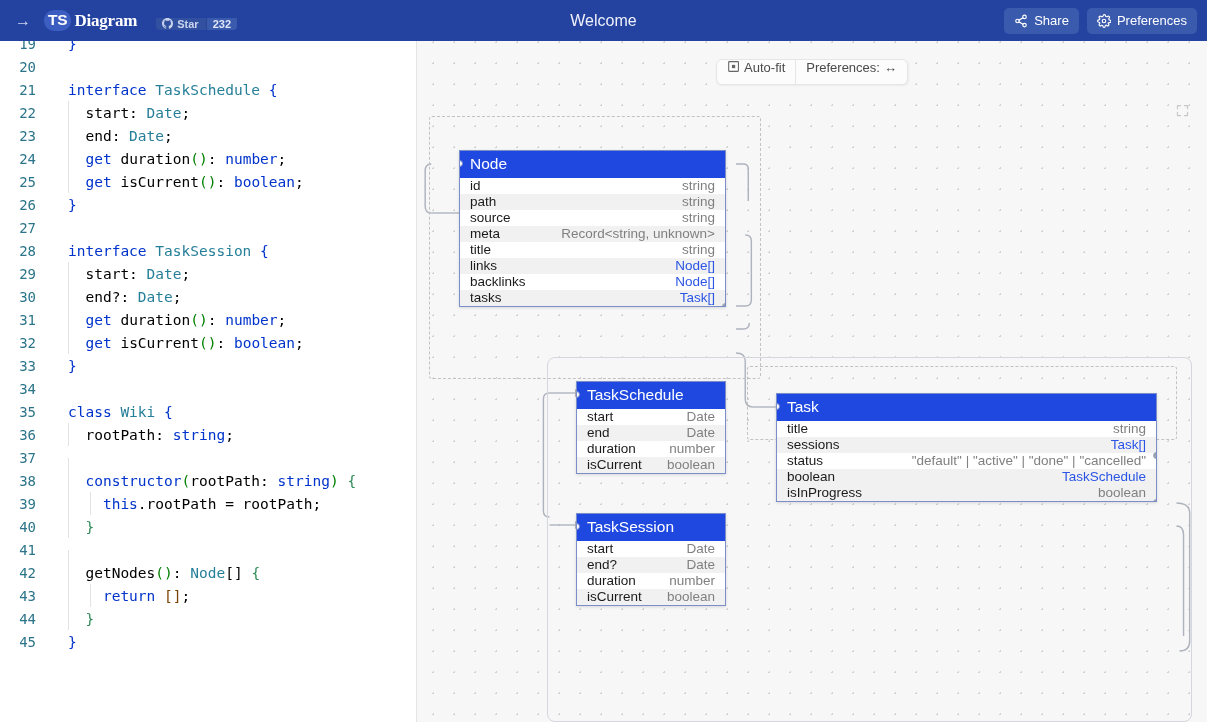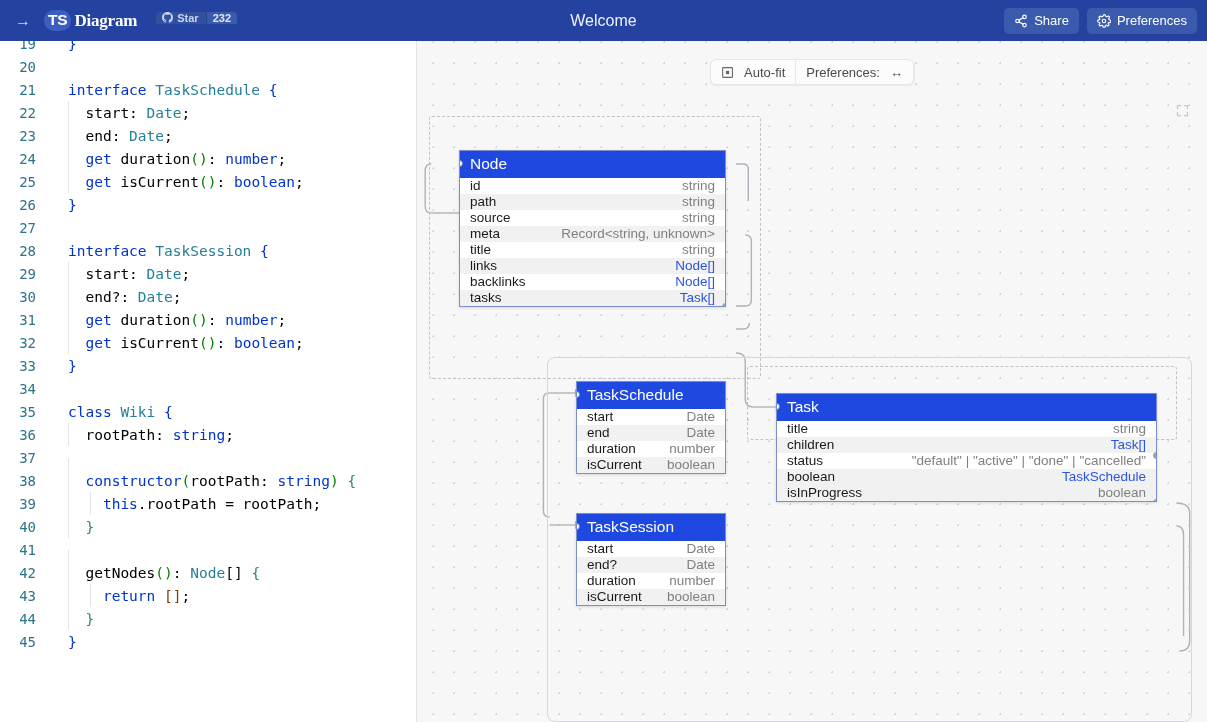--- a/index.html
+++ b/index.html
@@ -36,21 +36,21 @@
     padding: 2px 4px 3px 4px;
     border-radius: 10px;
     letter-spacing: -0.2px;
     line-height: 1;
   }
   .brand-name {
     font-weight: bold; font-size: 17px; color: #ffffff;
     margin-left: 3px; letter-spacing: -0.2px; font-family: Liberation Serif, serif;
   }
   .gh-badge {
-    display: flex; align-items: flex-start;
+    display: flex; align-items: flex-end;
     margin-left: 9px;
     border-radius: 4px;
     overflow: hidden;
     font-size: 11px;
     height: 18px;
   }
   .gh-star {
     background: #31509f;
     color: #c9d3ee;
     display: flex; align-items: center; gap: 4px;
@@ -157,21 +157,21 @@
     background: #fcfcfc;
     border: 1px solid #e6e6e6;
     border-radius: 6px;
     height: 26px;
     box-shadow: 0 1px 2px rgba(0,0,0,.05);
     overflow: hidden;
     z-index: 20;
     font-size: 13px;
   }
   .dt-btn {
-    display: flex; align-items: center; gap: 10px;
+    display: flex; gap: 4px;
     padding: 0 10px; color: #4a4a4a; cursor: pointer;
   }
   .dt-btn + .dt-btn { border-left: 1px solid #e6e6e6; }
   .expand-btn {
     position: absolute; top: 56px; right: 12px;
     width: 26px; height: 26px;
     display: flex; align-items: center; justify-content: center;
     color: #c8c8c8; cursor: pointer; z-index: 20;
   }
 
@@ -431,21 +431,21 @@
               </div>
               <div class="port" style="left: -4px; top: 9px;"></div>
             </div>
             <div class="tbl" style="left: 359px; top: 352px; width: 381px;">
               <div class="tbl-head">Task</div>
               <div class="row">
                 <span class="rname">title</span>
                 <span class="rtype">string</span>
               </div>
               <div class="row alt">
-                <span class="rname">children</span>
+                <span class="rname">sessions</span>
                 <span class="rtype link">Task[]</span>
               </div>
               <div class="row">
                 <span class="rname">status</span>
                 <span class="rtype">"default" | "active" | "done" | "cancelled"</span>
               </div>
               <div class="row alt">
                 <span class="rname">boolean</span>
                 <span class="rtype link">TaskSchedule</span>
               </div>

